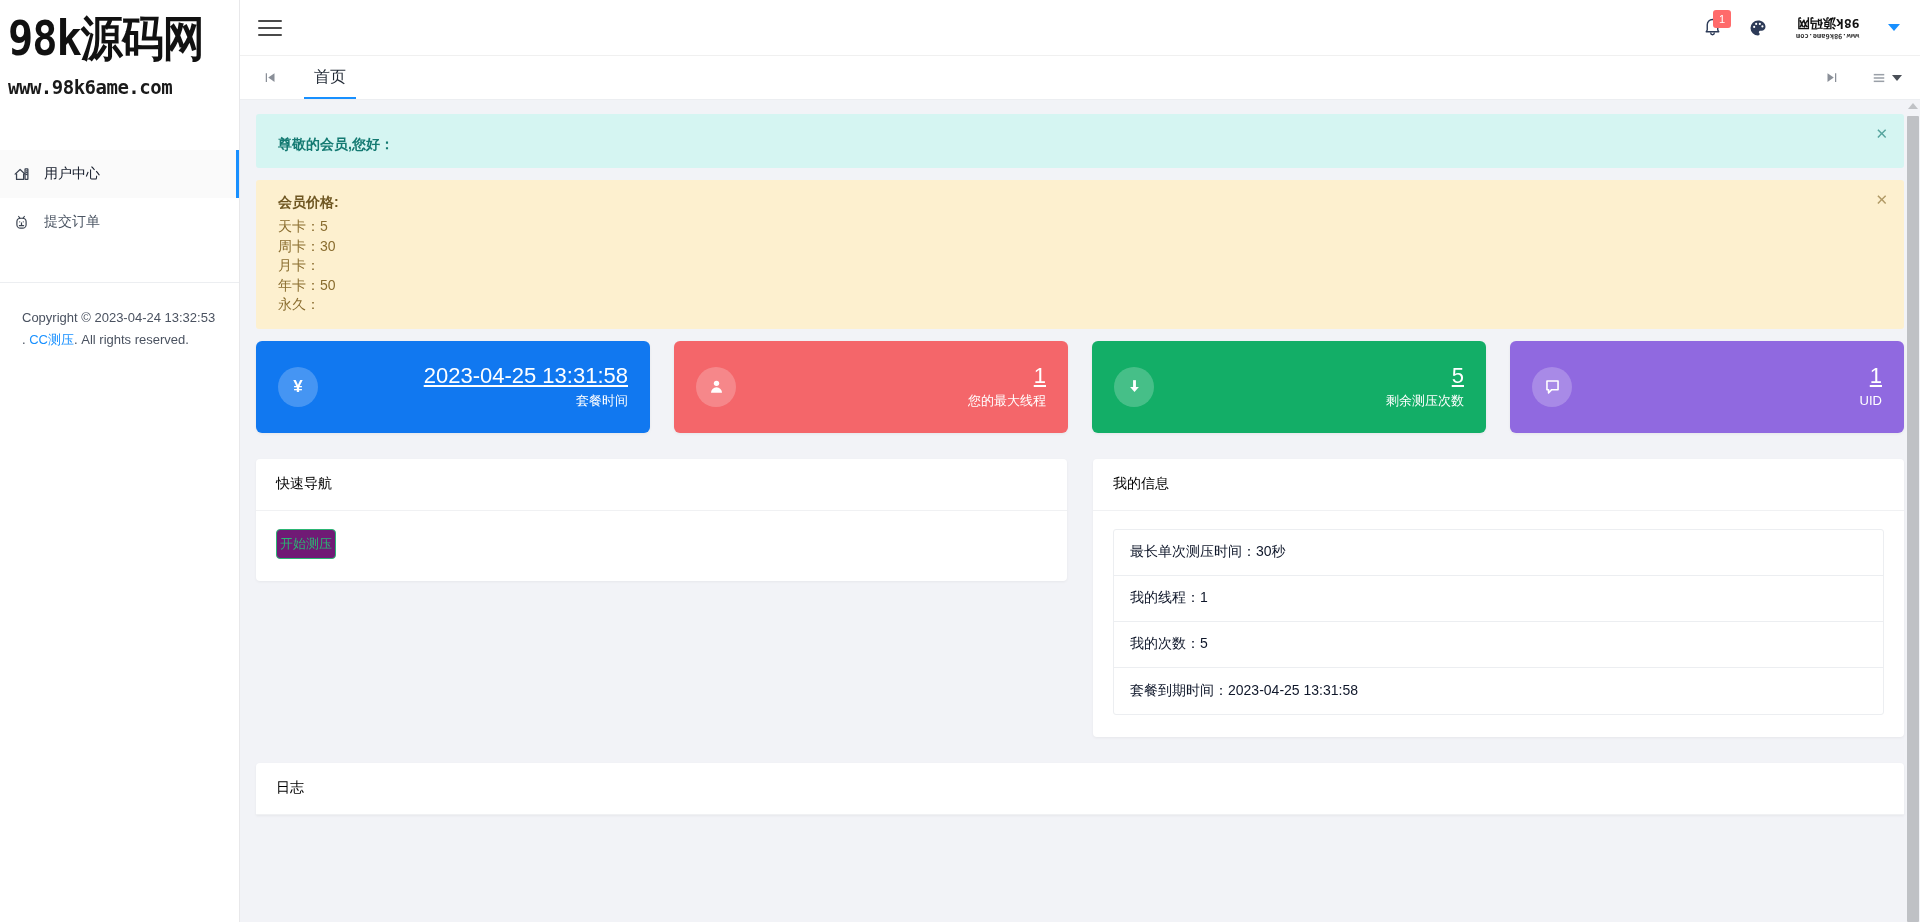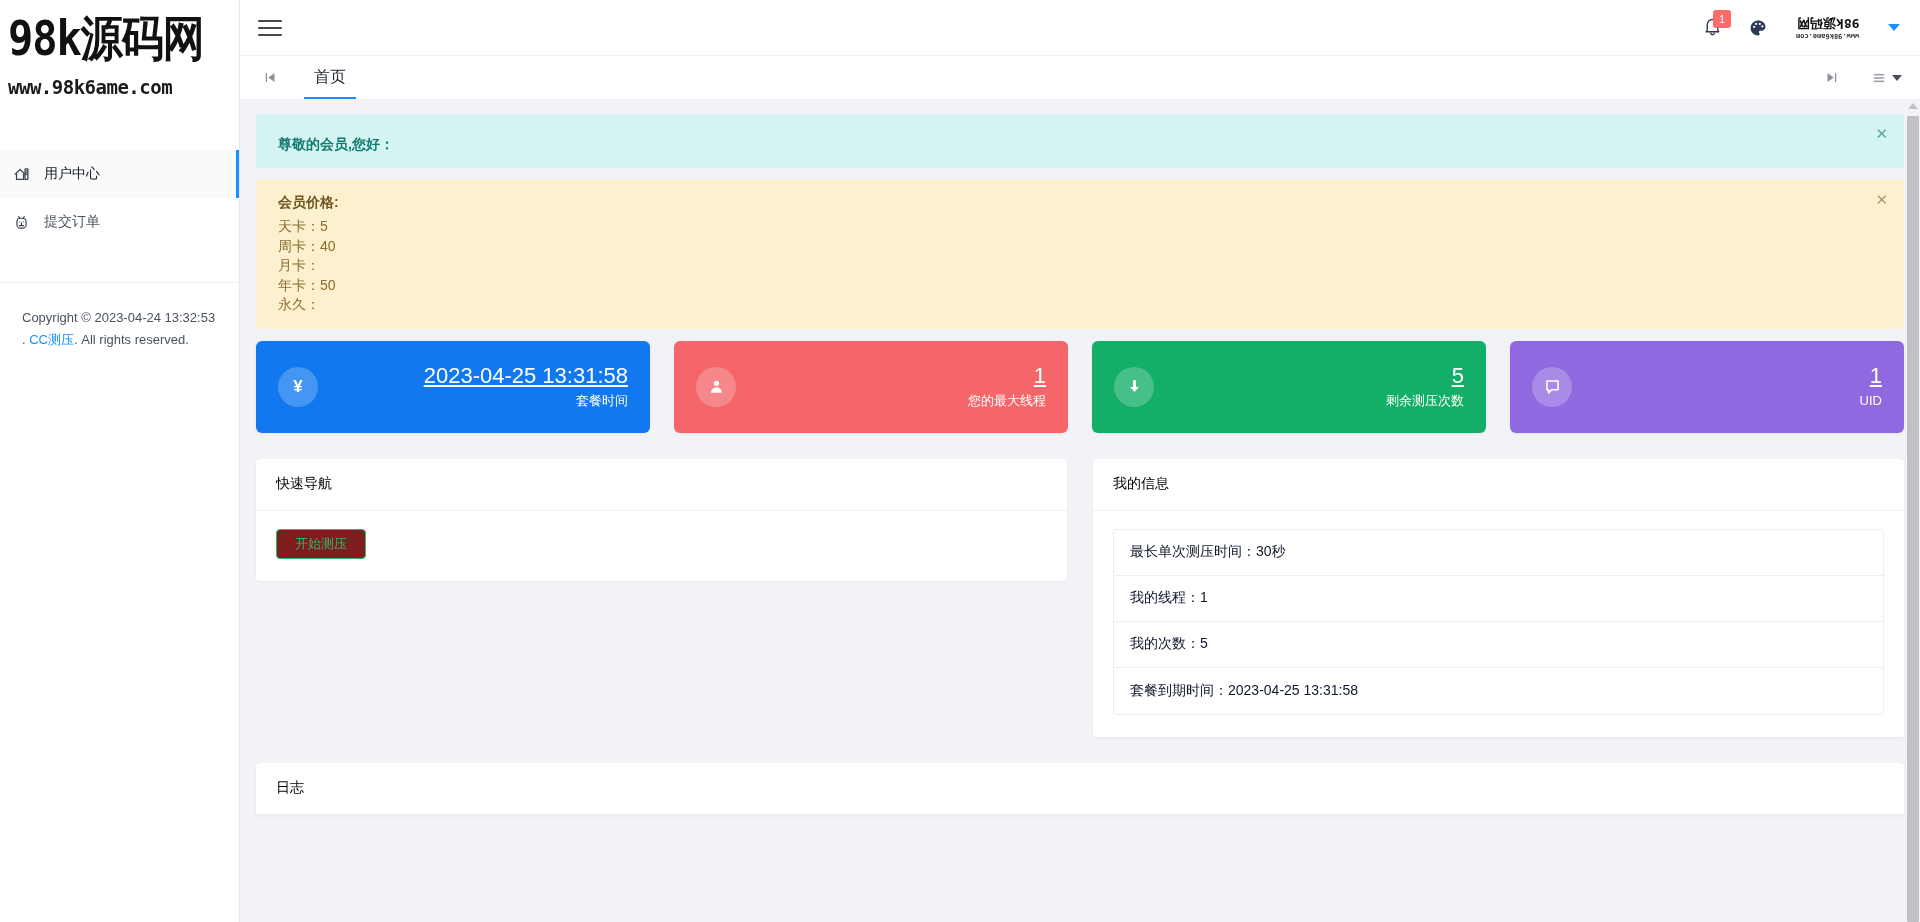--- a/index.html
+++ b/index.html
@@ -195,23 +195,23 @@
     flex: 1 1 0; min-width: 0;
   }
   .panel-head {
     height: 52px; display: flex; align-items: center;
     padding: 0 20px; font-size: 14px; color: #000000;
     border-bottom: 1px solid #f0f1f3;
   }
   .panel-body { padding: 18px 20px 22px 20px; }
   .btn-outline {
     display: inline-flex; align-items: center; justify-content: center;
-    height: 30px; padding: 0 18px;
+    height: 30px; padding: 0 3px;
     border: 1px solid #2bb673; color: #2bb673;
-    background: #7f1d1d; border-radius: 4px;
+    background: #701a75; border-radius: 4px;
     font-size: 13px; cursor: pointer;
     font-family: inherit;
   }
   .info-list { border: 1px solid #eceef1; border-radius: 3px; }
   .info-item {
     height: 46px; display: flex; align-items: center;
     padding: 0 16px; font-size: 14px; color: #0f172a;
     border-bottom: 1px solid #eceef1;
   }
   .info-item:last-child { border-bottom: none; }
@@ -350,21 +350,21 @@
     <main class="content">
 
       <div class="alert alert-teal">
         <div class="alert-title">尊敬的会员,您好：</div>
         <div class="alert-close">✕</div>
       </div>
 
       <div class="alert alert-warn">
         <div class="alert-title">会员价格:</div>
         <div class="pline">天卡：5</div>
-        <div class="pline">周卡：40</div>
+        <div class="pline">周卡：30</div>
         <div class="pline">月卡：</div>
         <div class="pline">年卡：50</div>
         <div class="pline">永久：</div>
         <div class="alert-close">✕</div>
       </div>
 
       <section class="cards">
 
         <div class="card c-blue">
           <div class="card-icon">

